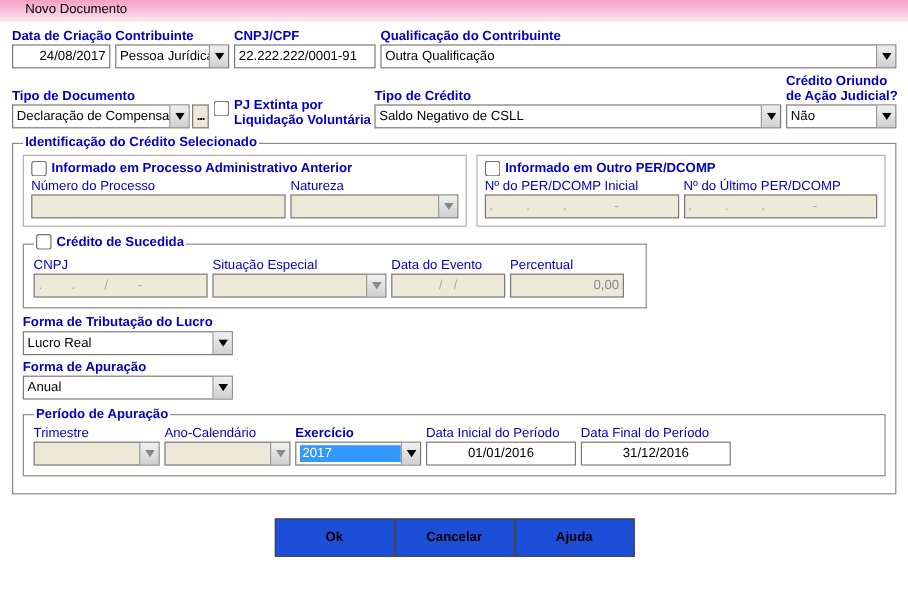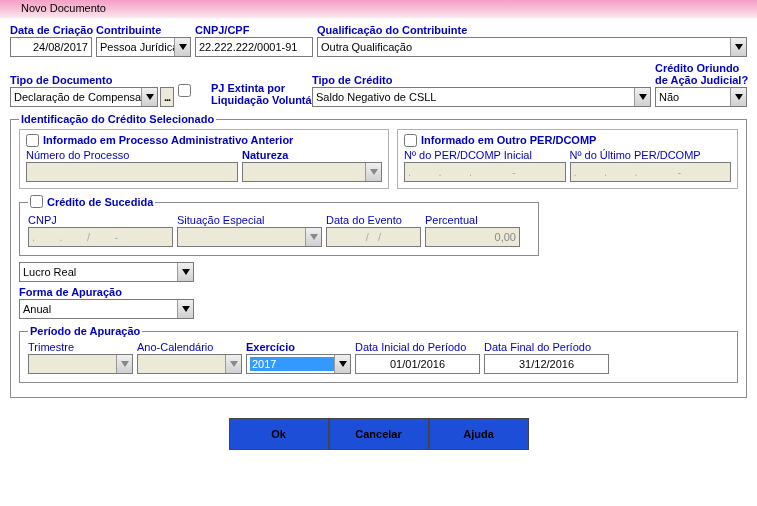--- a/index.html
+++ b/index.html
@@ -154,21 +154,21 @@
                 <path d="M0 0 L8 0 L4 6 Z" fill="#000"></path>
               </svg>
             </span>
         </div>
         <div style="width:18px;height:20px;border:1px solid #7a7a7a;background:#ece9d8;display:flex;align-items:center;justify-content:center">
           <span style="letter-spacing:-1px;font-weight:bold">...</span>
         </div>
       </div>
     </div>
     <div class="field" style="width:130px">
-      <div style="display:flex;align-items:flex-start;gap:20px">
+      <div style="display:flex;align-items:flex-start;gap:4px">
         <input type="checkbox" style="margin-top: 1px;">
         <span class="label label-2line">
           <span>PJ Extinta por</span><br>
           <span>Liquidação Voluntária</span>
         </span>
       </div>
     </div>
     <div class="field" style="flex:1">
       <span class="label">Tipo de Crédito</span>
       <div class="combo">
@@ -204,21 +204,21 @@
         <div class="sub-header">
           <input type="checkbox" style="">
           <span class="label">Informado em Processo Administrativo Anterior</span>
         </div>
         <div class="row" style="margin-bottom:0">
           <div class="field" style="flex:1">
             <span class="label" style="font-weight:normal">Número do Processo</span>
             <input type="text" class="disabled-input" disabled="" style="">
           </div>
           <div class="field" style="width:140px">
-            <span class="label" style="font-weight:bold">Natureza</span>
+            <span class="label" style="font-weight:normal">Natureza</span>
             <div class="combo disabled" style="background:#ece9d8">
               <span class="combo-text"></span>
               <span class="combo-btn">
                   <svg viewBox="0 0 8 6">
                     <path d="M0 0 L8 0 L4 6 Z" fill="#888"></path>
                   </svg>
                 </span>
             </div>
           </div>
         </div>
@@ -269,20 +269,21 @@
           <input type="text" class="disabled-input" disabled="" style="text-align: center; color: rgb(170, 170, 170);" value="/   /">
         </div>
         <div class="field" style="width:95px">
           <span class="label" style="font-weight:normal">Percentual</span>
           <input type="text" class="disabled-input right-align" disabled="" value="0,00" style="">
         </div>
       </div>
     </fieldset>
 
     <div class="field" style="width:175px;margin-top:4px">
+      <span class="label">Forma de Tributação do Lucro</span>
       <div class="combo">
         <span class="combo-text">Lucro Real</span>
         <span class="combo-btn">
             <svg viewBox="0 0 8 6">
               <path d="M0 0 L8 0 L4 6 Z" fill="#000"></path>
             </svg>
           </span>
       </div>
     </div>
 

